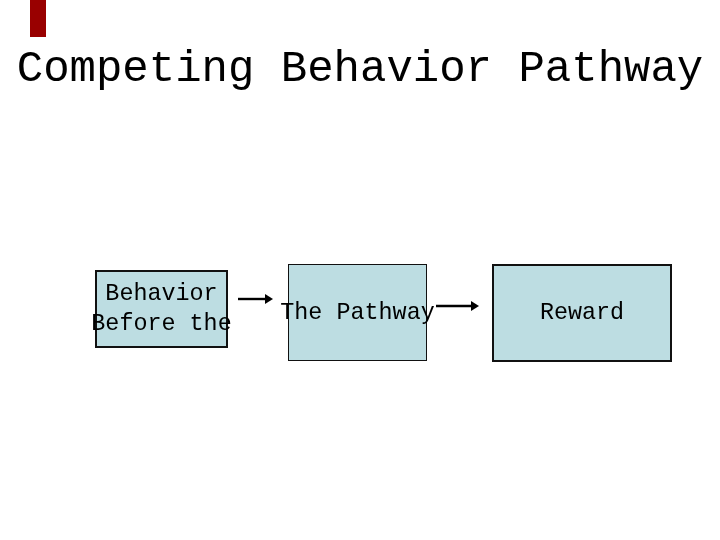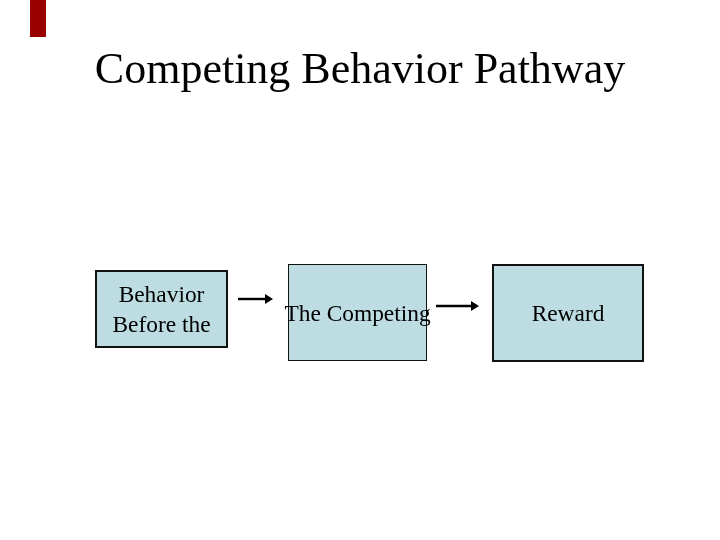--- a/index.html
+++ b/index.html
@@ -6,21 +6,21 @@
     margin: 0;
     padding: 0;
     background: #ffffff;
   }
   .slide {
     position: relative;
     width: 720px;
     height: 540px;
     background: #ffffff;
     overflow: hidden;
-    font-family: Liberation Serif, serif;
+    font-family: Liberation Mono, monospace;
   }
   .red-marker {
     position: absolute;
     left: 30px;
     top: 0;
     width: 16px;
     height: 37px;
     background: #990000;
   }
   .slide-title {
@@ -62,21 +62,21 @@
   .box-behavior {
     left: 288px;
     top: 264px;
     width: 139px;
     height: 97px;
     border: 1px solid #111111;
   }
   .box-reward {
     left: 492px;
     top: 264px;
-    width: 152px;
+    width: 180px;
     height: 98px;
     border: 2px solid #111111;
   }
   .flow-arrow {
     position: absolute;
   }
   .arrow-1 { left: 238px; top: 292px; }
   .arrow-2 { left: 436px; top: 299px; }
 </style>
 </head>
@@ -92,21 +92,21 @@
     <span class="line">Behavior</span>
     <span class="line">Before the</span>
   </div>
 
   <svg class="flow-arrow arrow-1" width="36" height="14" viewBox="0 0 36 14">
     <line x1="0" y1="7" x2="27" y2="7" stroke="#000000" stroke-width="2.4"></line>
     <polygon points="27,2 35,7 27,12" fill="#000000"></polygon>
   </svg>
 
   <div class="flow-box box-behavior">
-    <span class="line">The Competing</span>
+    <span class="line">The Pathway</span>
   </div>
 
   <svg class="flow-arrow arrow-2" width="44" height="14" viewBox="0 0 44 14">
     <line x1="0" y1="7" x2="35" y2="7" stroke="#000000" stroke-width="2.4"></line>
     <polygon points="35,2 43,7 35,12" fill="#000000"></polygon>
   </svg>
 
   <div class="flow-box box-reward">
     <span class="line">Reward</span>
   </div>

